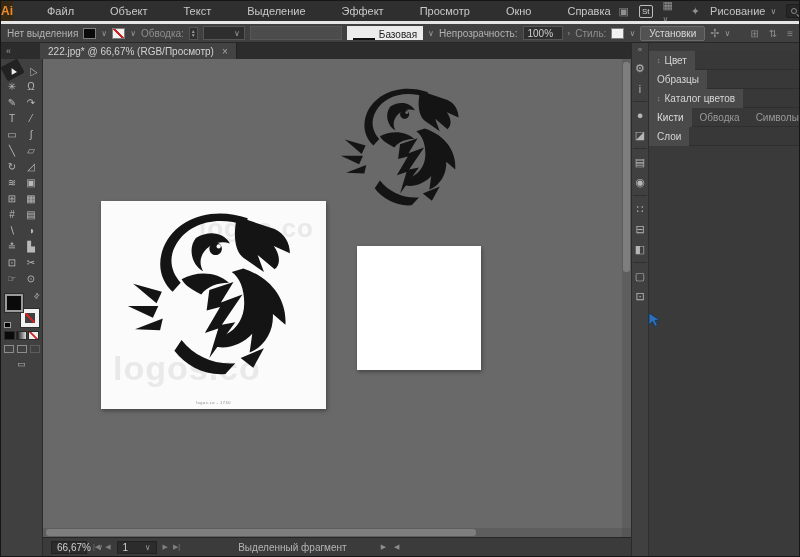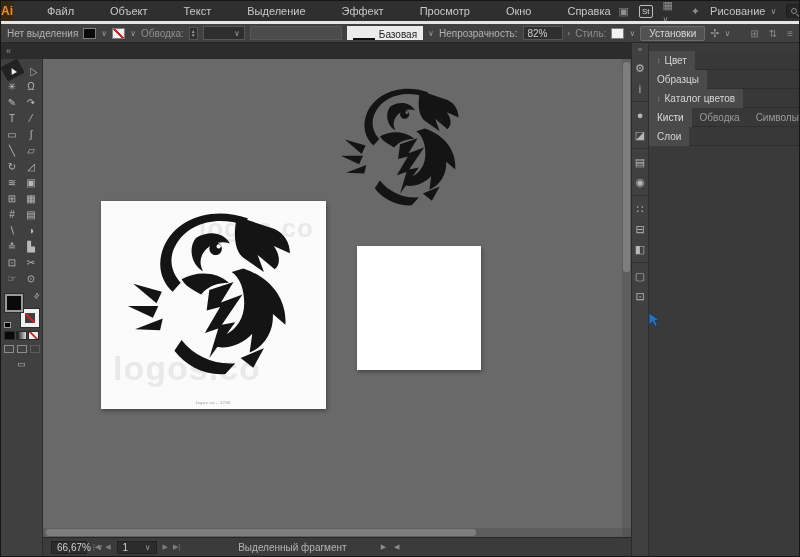--- a/index.html
+++ b/index.html
@@ -203,38 +203,42 @@
       <span class="chev" style="margin-left:auto">∨</span>
     </span>
   <span class="disabled-box"></span>
   <span class="stylechip">
     <span class="line"></span>
     <span>Базовая</span>
   </span>
   <span class="chev">∨</span>
   <span class="ob-label">Непрозрачность:</span>
   <span class="field" style="width:40px">
-      <span>82%</span>
+      <span>100%</span>
     </span>
   <span class="chev">›</span>
   <span class="ob-label ob-dim">Стиль:</span>
   <span class="swatch sw-white"></span>
   <span class="chev">∨</span>
   <button class="ob-btn">Установки</button>
   <span class="appbar-icon">✢</span>
   <span class="chev">∨</span>
   <span class="ob-right">
     <span>⊞</span>
     <span>⇅</span>
     <span>≡</span>
   </span>
 </div>
 
 <div id="tabbar">
   <span class="dock-collapse">«</span>
+  <div class="doc-tab">
+    <span class="title">222.jpg* @ 66,67% (RGB/Просмотр)</span>
+    <span class="x">×</span>
+  </div>
 </div>
 
 <div id="toolbar">
   <div class="tools-grid">
     <span class="tool sel arrow">▲</span>
     <span class="tool arrow">△</span>
     <span class="tool">✳</span>
     <span class="tool">Ω</span>
     <span class="tool">✎</span>
     <span class="tool">↷</span>

